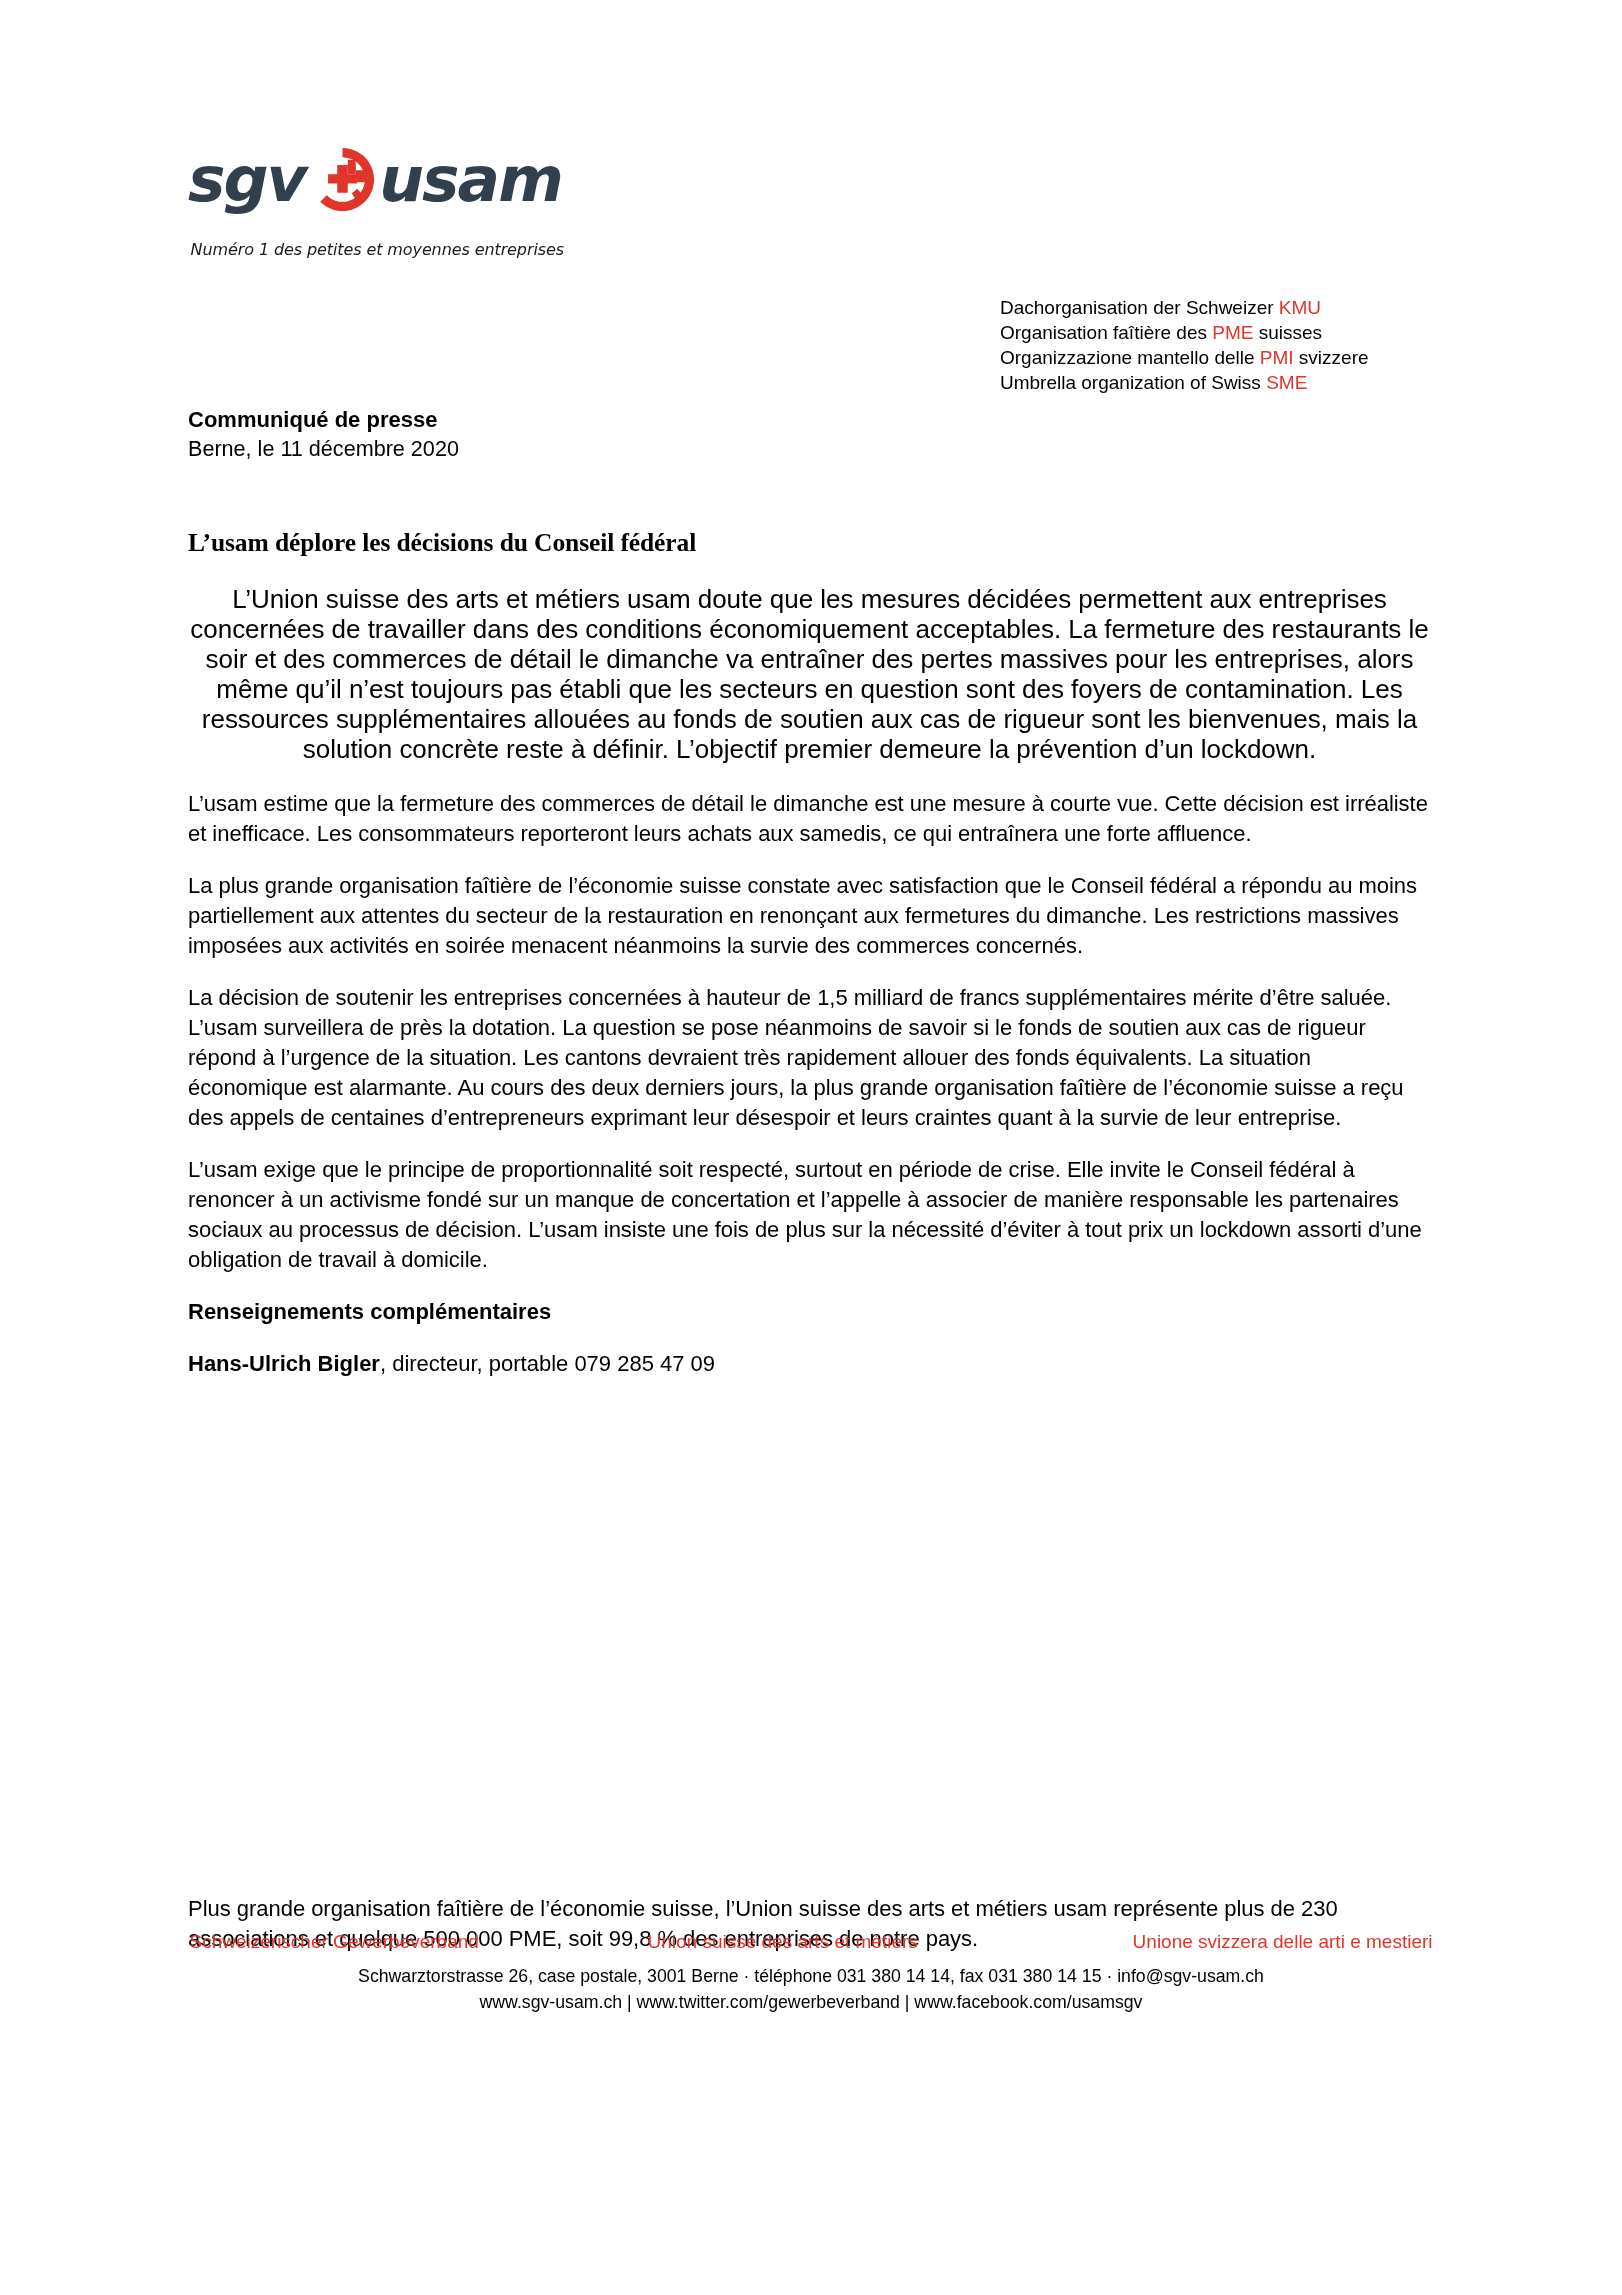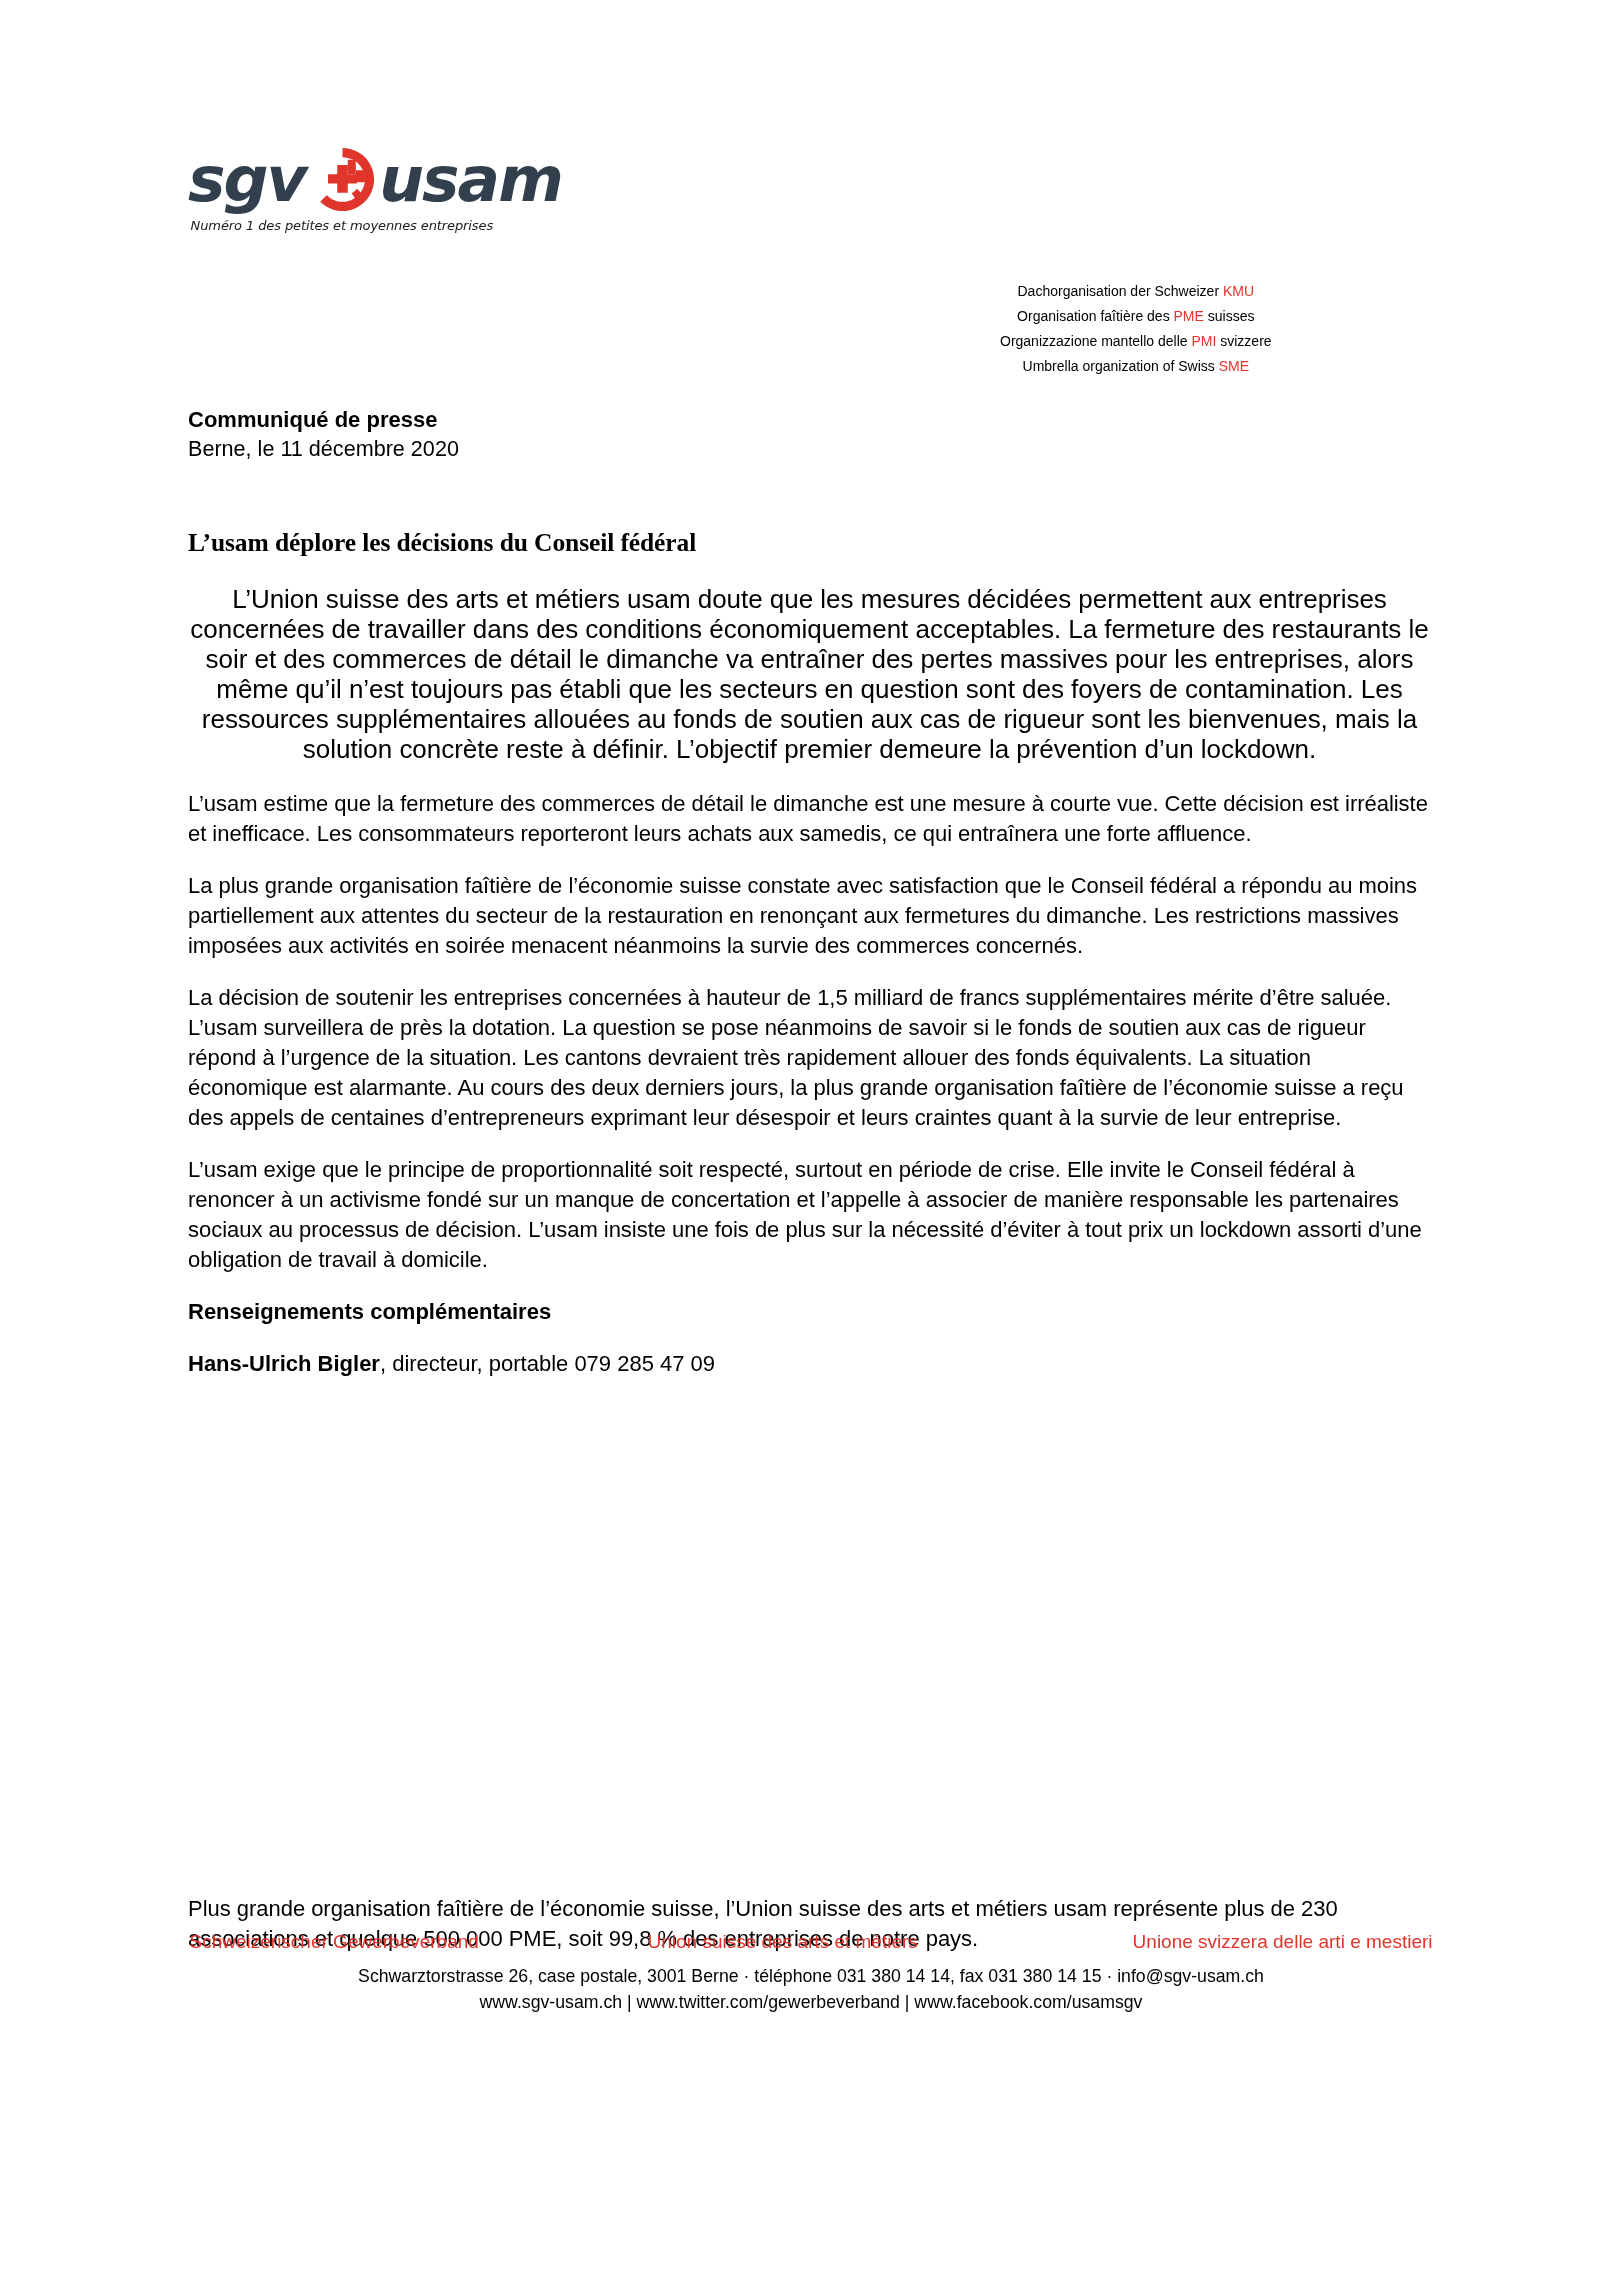--- a/index.html
+++ b/index.html
@@ -56,38 +56,37 @@
     height: 71px;
     margin: 0 1.3px 0 1.3px;
     display: inline-block;
     flex: 0 0 auto;
   }
   .logo-emblem svg { display: block; }
   .logo-tagline {
     font-family: "DejaVu Sans", sans-serif;
     font-style: italic;
     font-weight: 400;
-    font-size: 13px;
+    font-size: 16px;
     color: #1b1b1b;
-    margin-top: 0;
+    margin-top: 22px;
     margin-left: 2.6px;
     letter-spacing: -0.1px;
     white-space: nowrap;
   }
 
   .header-langs {
     position: absolute;
     left: 1000px;
-    top: 138px;
-    font-family: "Liberation Sans", sans-serif;
-    font-size: 14px;
+    top: 154px;
+    font-family: "Liberation Sans", sans-serif;
+    font-size: 19px;
     line-height: 25px;
     color: #000000;
     white-space: nowrap;
-    text-align: center;
   }
   .header-langs .hl { color: #E0352B; }
 
   
   .content {
     position: absolute;
     left: 188px;
     top: 373px;
     width: 1243px;
     margin-top: 32px;

